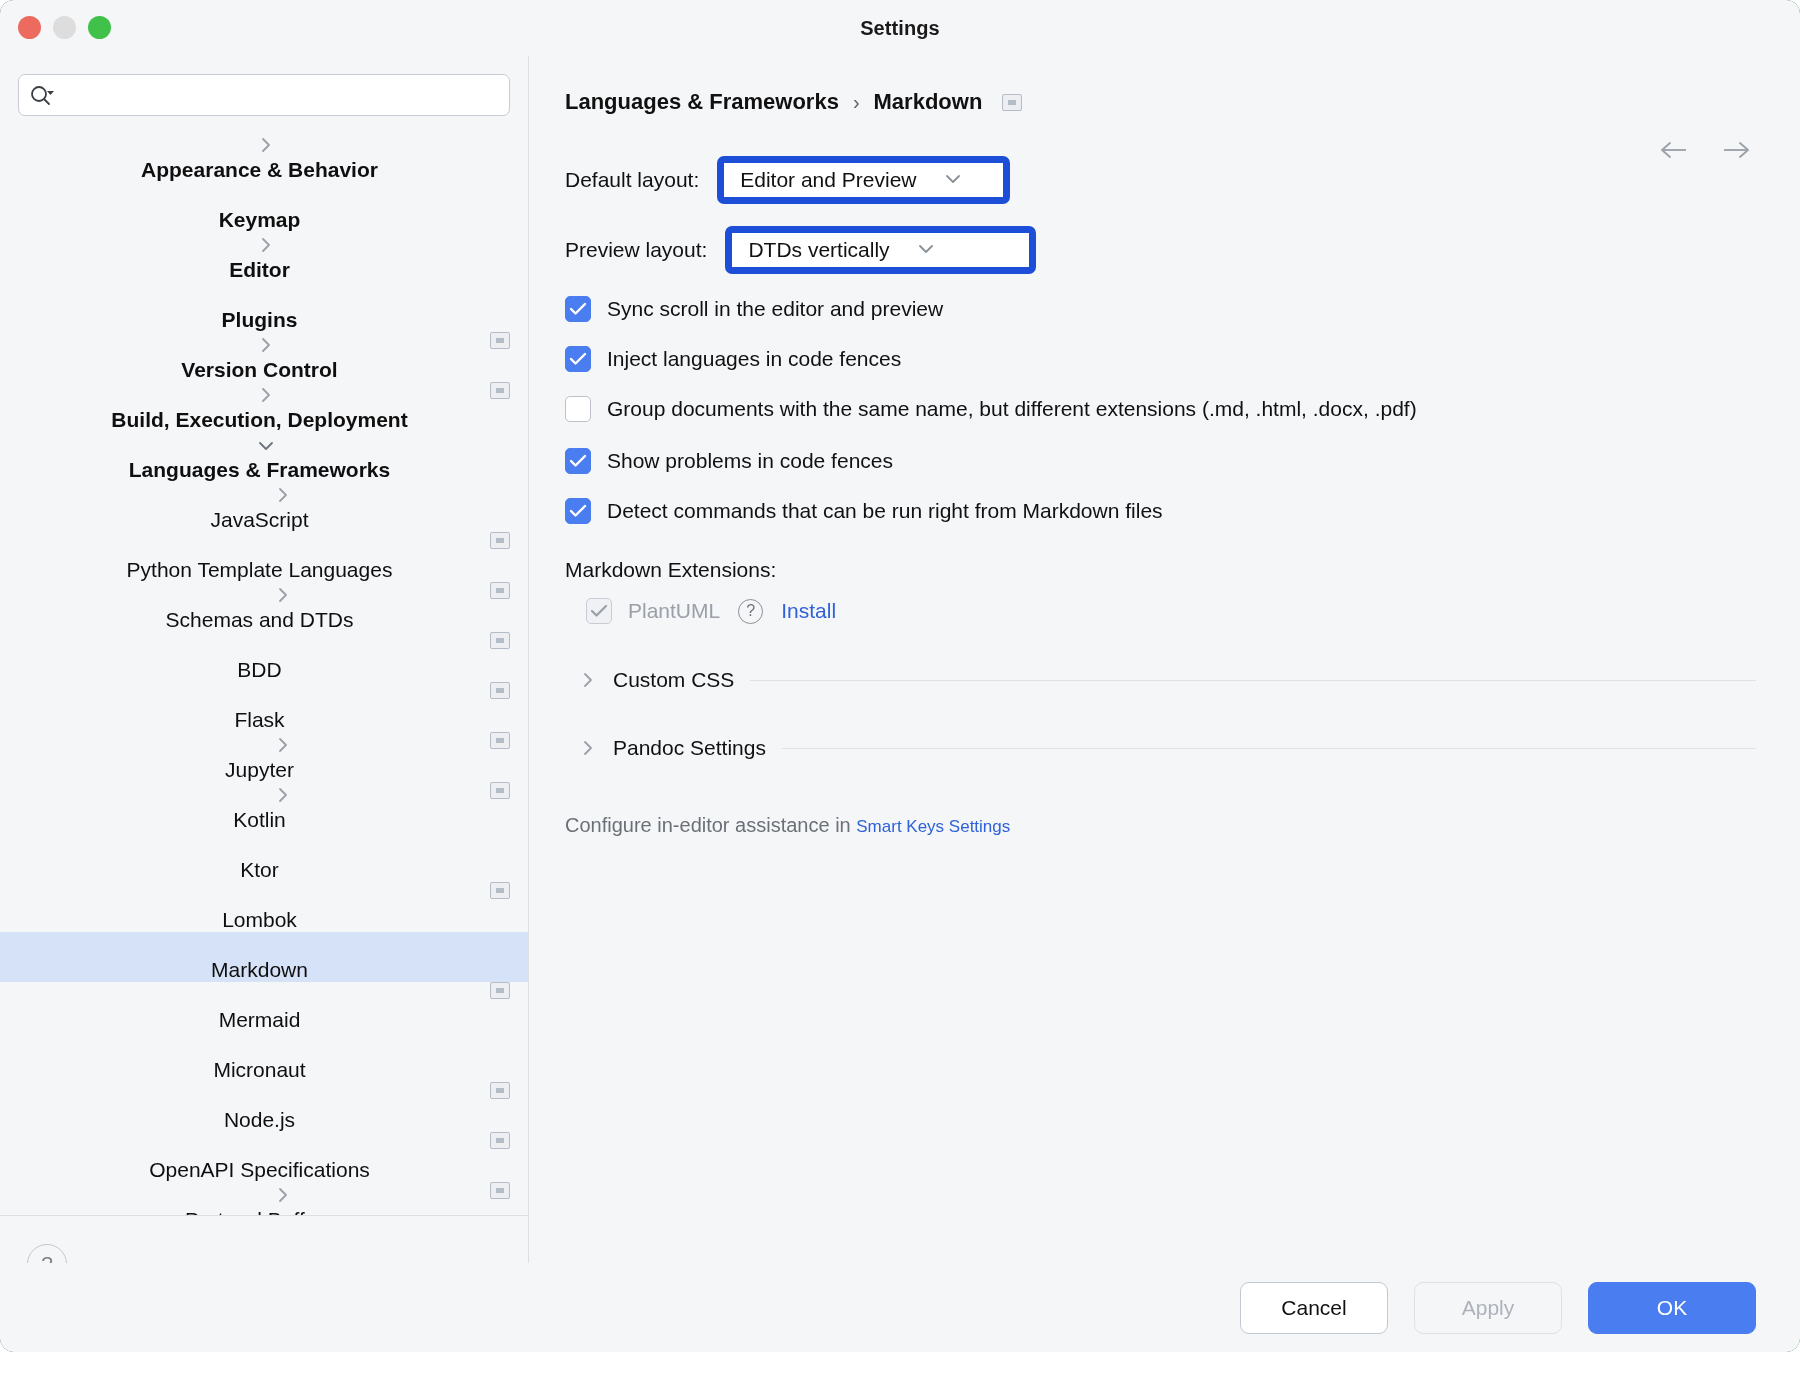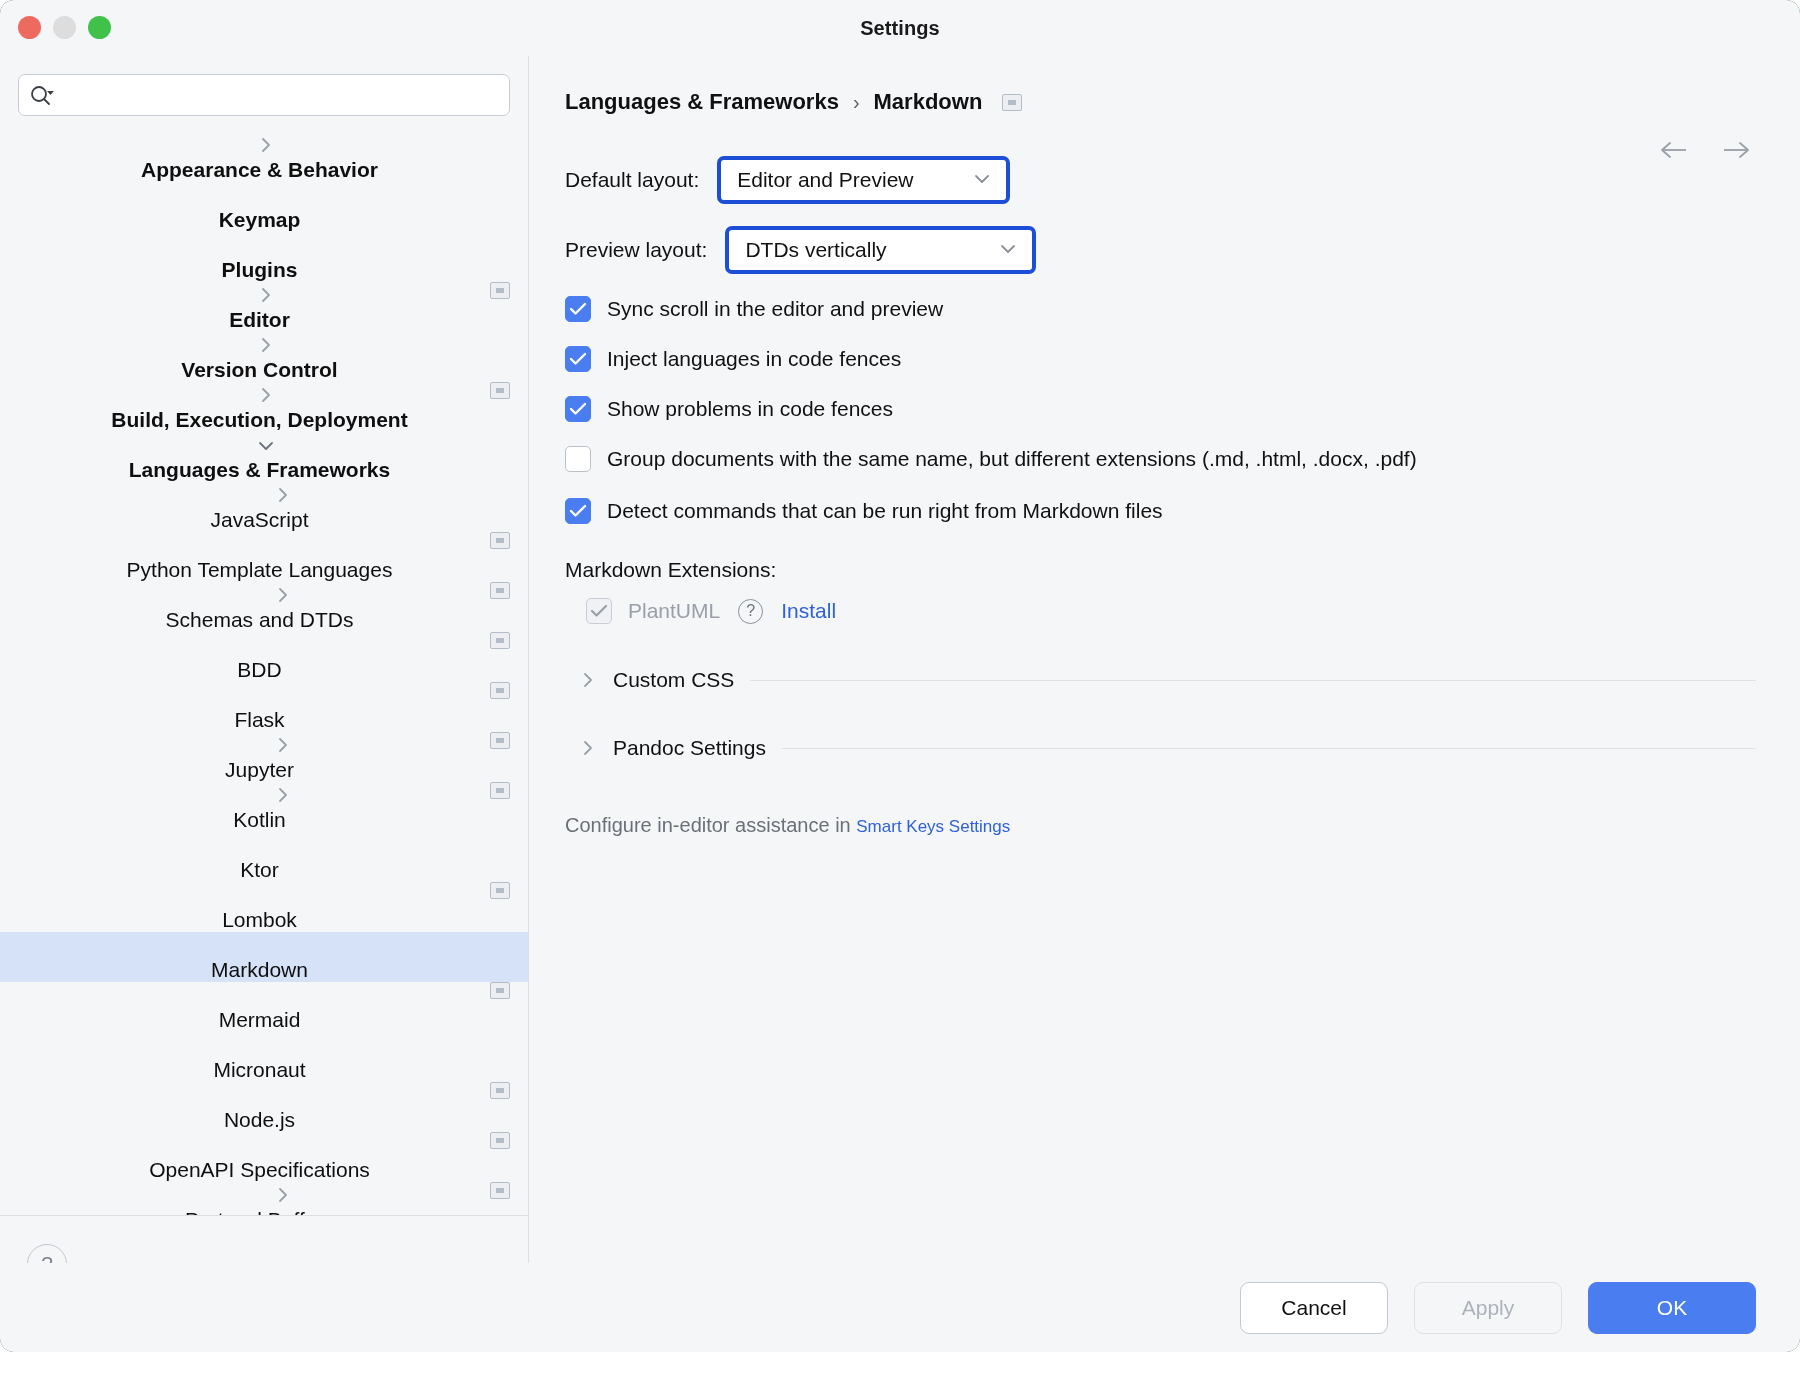--- a/index.html
+++ b/index.html
@@ -191,25 +191,24 @@
     margin-bottom: 22px;
   }
   .field-label {
     font-size: 21px;
     color: #111111;
     margin-right: 18px;
   }
   .combo {
     height: 48px;
     background: #ffffff;
-    border: 4px solid #1d4ed8;
+    border: 7px solid #1d4ed8;
     border-radius: 7px;
     display: flex;
     align-items: center;
-    justify-content: space-between;
     padding: 0 14px 0 16px;
     box-sizing: border-box;
     cursor: pointer;
   }
   .combo-text { font-size: 21px; color: #111111; white-space: nowrap; }
   .combo-arrow { margin-left: 26px; display: block; }
 
   .check-row {
     display: flex;
     align-items: center;
@@ -357,33 +356,33 @@
                 <polyline points="4,4 10,10 4,16" fill="none" stroke="#9aa0a8" stroke-width="1.8" stroke-linecap="round" stroke-linejoin="round"></polyline>
               </svg>
             </span>
             <span class="tree-label">Appearance &amp; Behavior</span>
           </div>
           <div class="tree-row lvl0">
             <span class="twisty"></span>
             <span class="tree-label">Keymap</span>
           </div>
           <div class="tree-row lvl0">
+            <span class="twisty">
+              <svg width="14" height="20" viewBox="0 0 14 20">
+                <polyline points="4,4 10,10 4,16" fill="none" stroke="#9aa0a8" stroke-width="1.8" stroke-linecap="round" stroke-linejoin="round"></polyline>
+              </svg>
+            </span>
+            <span class="tree-label">Editor</span>
+          </div>
+          <div class="tree-row lvl0">
             <span class="twisty"></span>
             <span class="tree-label">Plugins</span>
             <span class="plugin-badge">
               <i></i>
             </span>
-          </div>
-          <div class="tree-row lvl0">
-            <span class="twisty">
-              <svg width="14" height="20" viewBox="0 0 14 20">
-                <polyline points="4,4 10,10 4,16" fill="none" stroke="#9aa0a8" stroke-width="1.8" stroke-linecap="round" stroke-linejoin="round"></polyline>
-              </svg>
-            </span>
-            <span class="tree-label">Editor</span>
           </div>
           <div class="tree-row lvl0">
             <span class="twisty">
               <svg width="14" height="20" viewBox="0 0 14 20">
                 <polyline points="4,4 10,10 4,16" fill="none" stroke="#9aa0a8" stroke-width="1.8" stroke-linecap="round" stroke-linejoin="round"></polyline>
               </svg>
             </span>
             <span class="tree-label">Version Control</span>
             <span class="plugin-badge">
               <i></i>
@@ -588,31 +587,31 @@
               <span class="check-label">Sync scroll in the editor and preview</span>
             </div>
             <div class="check-row">
               <span class="cb on">
                 <svg width="18" height="14" viewBox="0 0 18 14">
                   <polyline points="2,7 6.5,11.5 16,2" fill="none" stroke="#ffffff" stroke-width="2.4" stroke-linecap="round" stroke-linejoin="round"></polyline>
                 </svg>
               </span>
               <span class="check-label">Inject languages in code fences</span>
             </div>
+            <div class="check-row" style="margin-bottom: 26px;">
+              <span class="cb off"></span>
+              <span class="check-label">Group documents with the same name, but different extensions (.md, .html, .docx, .pdf)</span>
+            </div>
             <div class="check-row">
               <span class="cb on">
                 <svg width="18" height="14" viewBox="0 0 18 14">
                   <polyline points="2,7 6.5,11.5 16,2" fill="none" stroke="#ffffff" stroke-width="2.4" stroke-linecap="round" stroke-linejoin="round"></polyline>
                 </svg>
               </span>
               <span class="check-label">Show problems in code fences</span>
-            </div>
-            <div class="check-row" style="margin-bottom: 26px;">
-              <span class="cb off"></span>
-              <span class="check-label">Group documents with the same name, but different extensions (.md, .html, .docx, .pdf)</span>
             </div>
             <div class="check-row">
               <span class="cb on">
                 <svg width="18" height="14" viewBox="0 0 18 14">
                   <polyline points="2,7 6.5,11.5 16,2" fill="none" stroke="#ffffff" stroke-width="2.4" stroke-linecap="round" stroke-linejoin="round"></polyline>
                 </svg>
               </span>
               <span class="check-label">Detect commands that can be run right from Markdown files</span>
             </div>
           </div>

